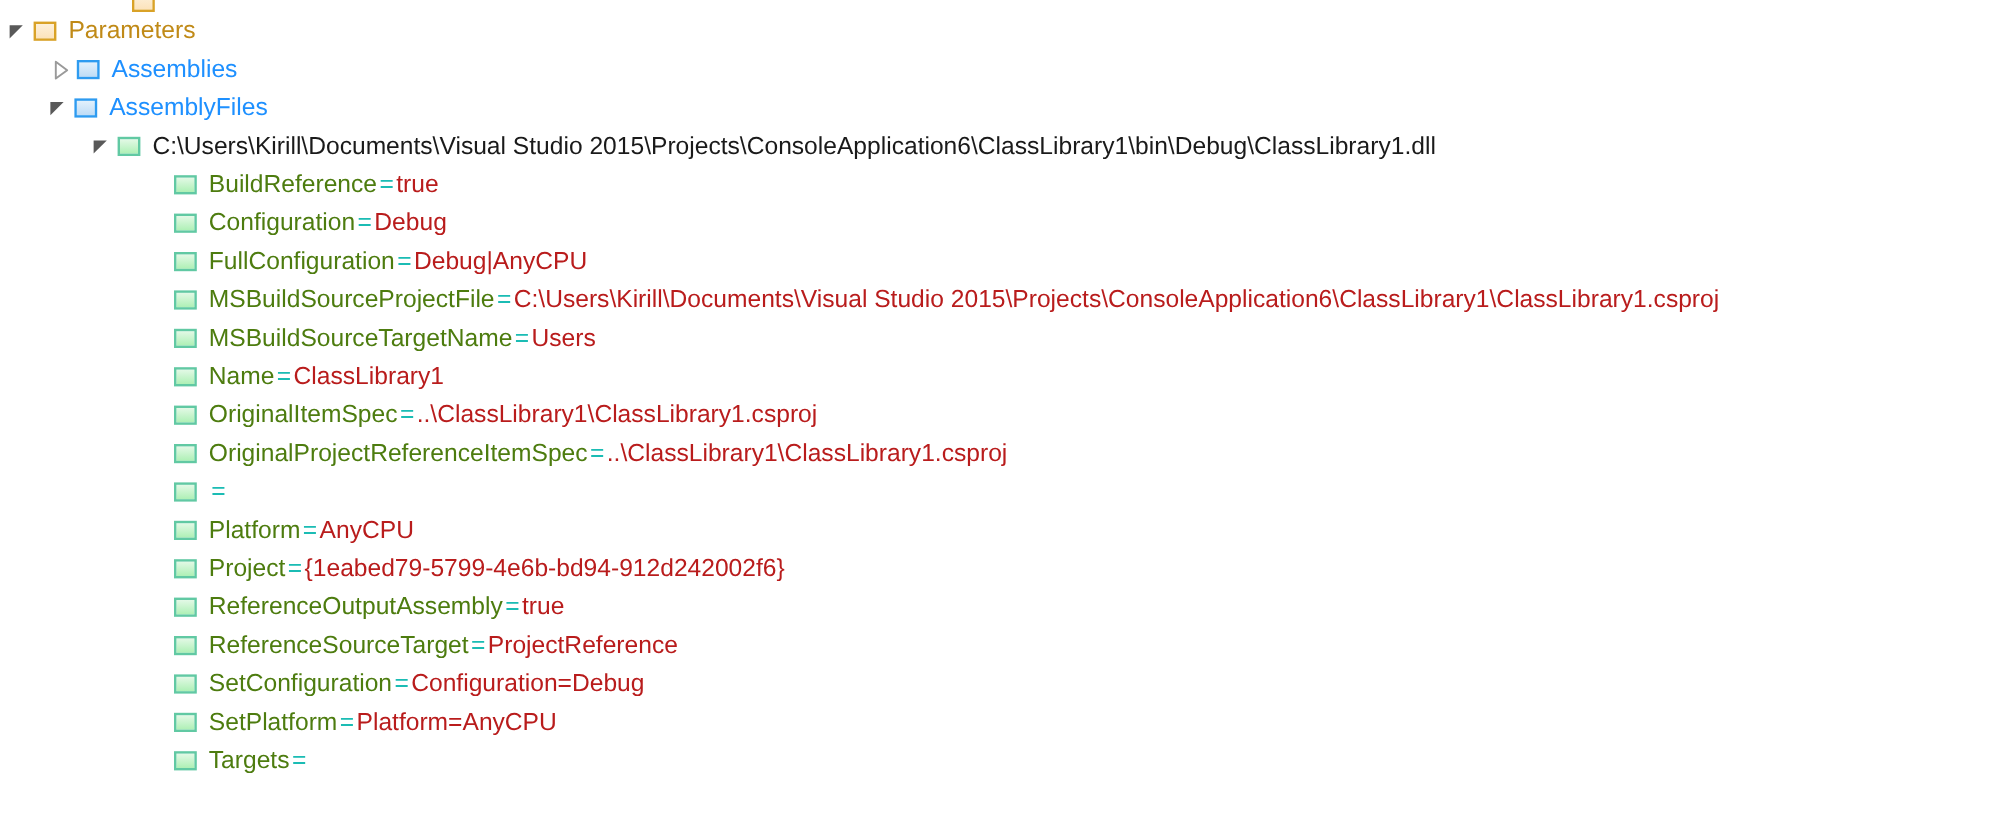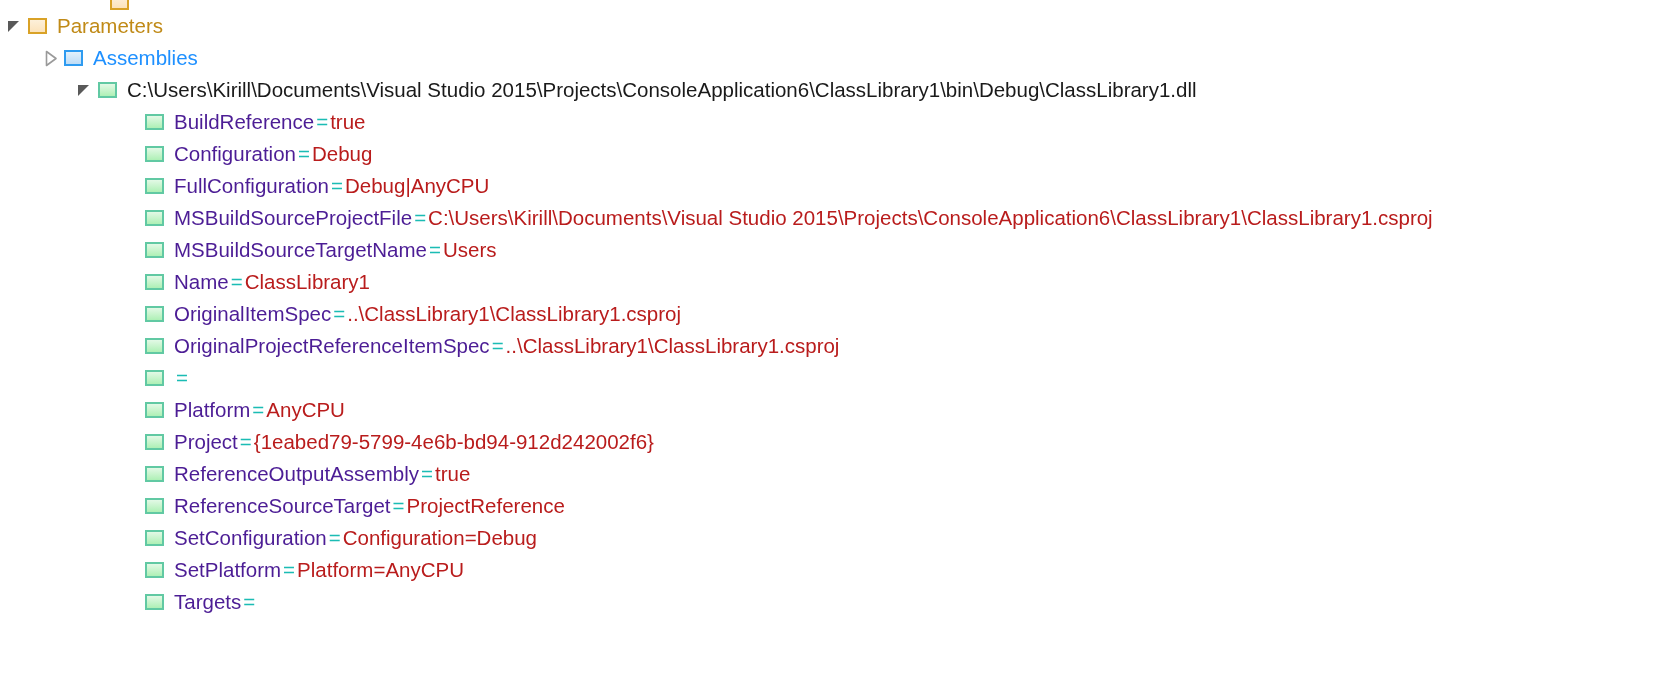--- a/index.html
+++ b/index.html
@@ -85,21 +85,21 @@
   }
 
   
   .label {
     flex: 0 0 auto;
   }
   .label.orange { color: #C08A17; }
   .label.blue   { color: #1E90FF; }
   .label.black  { color: #1A1A1A; }
 
-  .prop-name { color: #4c1d95; }
+  .prop-name { color: #4d7c0f; }
   .prop-eq   { color: #1BBCB4; padding: 0 2px; }
   .prop-val  { color: #b91c1c; }
 </style>
 </head>
 <body>
 
 <div id="tree">
 
   <div class="row clipped">
     <span class="indent" style="width:84px"></span>
@@ -123,20 +123,30 @@
     <span class="indent" style="width:38px"></span>
     <span class="expander">
       <svg width="26" height="26" viewBox="0 0 26 26">
         <path d="M8.5 6.5 L18 13.5 L8.5 20.5 Z" fill="none" stroke="#9A9A9A" stroke-width="1.6" stroke-linejoin="round"></path>
       </svg>
     </span>
     <span class="node-icon item-blue"></span>
     <span class="label blue">Assemblies</span>
   </div>
 
+  <div class="row">
+    <span class="indent" style="width:36px"></span>
+    <span class="expander">
+      <svg width="26" height="26" viewBox="0 0 26 26">
+        <path d="M6 8 L17 8 L6 19 Z" fill="#595959"></path>
+      </svg>
+    </span>
+    <span class="node-icon item-blue"></span>
+    <span class="label blue">AssemblyFiles</span>
+  </div>
 
   <div class="row">
     <span class="indent" style="width:72px"></span>
     <span class="expander">
       <svg width="26" height="26" viewBox="0 0 26 26">
         <path d="M6 8 L17 8 L6 19 Z" fill="#595959"></path>
       </svg>
     </span>
     <span class="node-icon item-green"></span>
     <span class="label black">C:\Users\Kirill\Documents\Visual Studio 2015\Projects\ConsoleApplication6\ClassLibrary1\bin\Debug\ClassLibrary1.dll</span>

